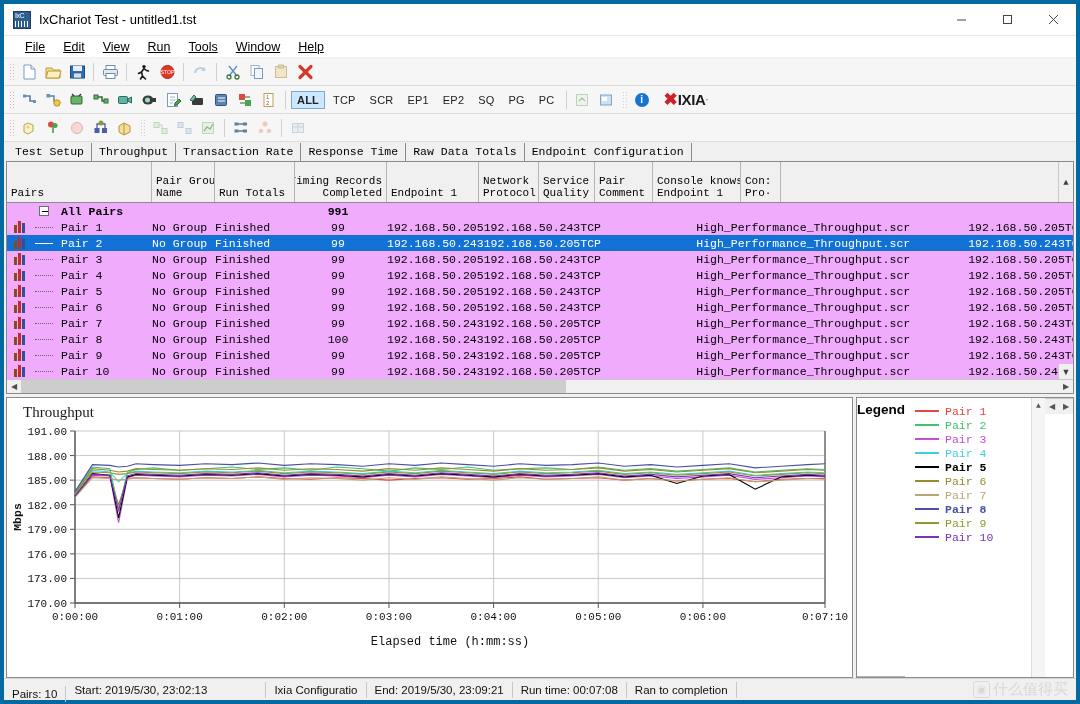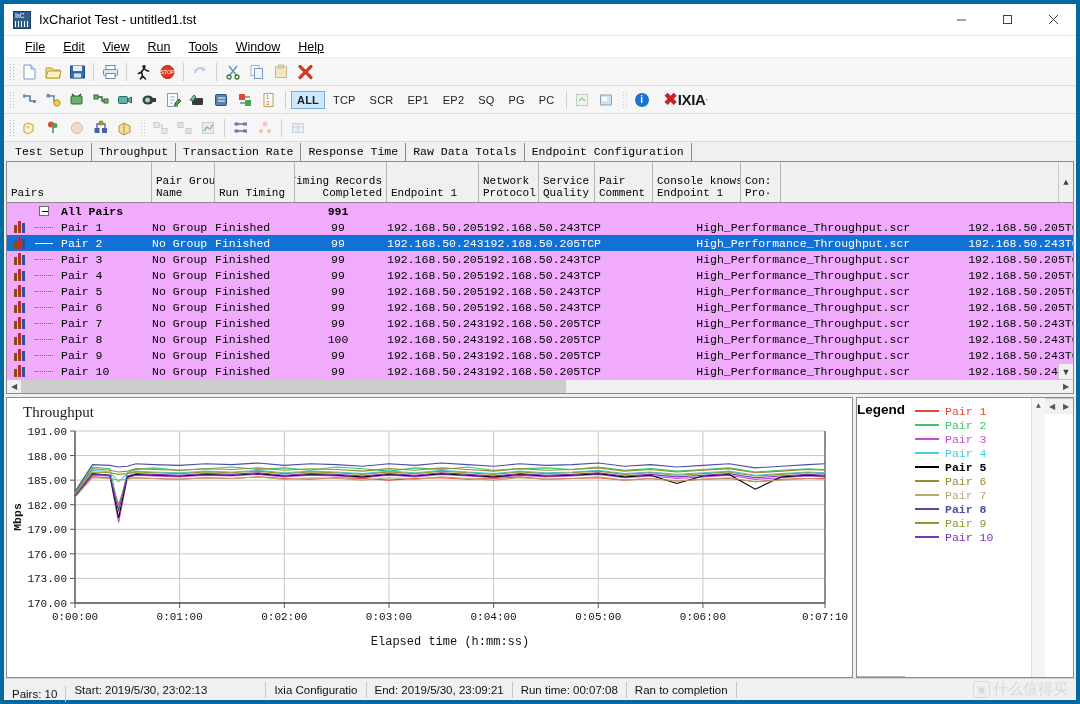--- a/index.html
+++ b/index.html
@@ -466,21 +466,21 @@
     <div class="tab">Raw Data Totals</div>
     <div class="tab">Endpoint Configuration</div>
   </div>
 
   <div class="tablewrap">
 
     <div class="thead">
       <div class="th" style="flex:0 0 145px;">Pairs</div>
       <div class="th" style="flex:0 0 63px;">Pair Group
 Name</div>
-      <div class="th" style="flex:0 0 80px;">Run Timing</div>
+      <div class="th" style="flex:0 0 80px;">Run Totals</div>
       <div class="th r" style="flex:0 0 92px;">Timing Records
 Completed</div>
       <div class="th" style="flex:0 0 92px;">Endpoint 1</div>
       <div class="th" style="flex:0 0 60px;">Network
 Protocol</div>
       <div class="th" style="flex:0 0 56px;">Service
 Quality</div>
       <div class="th" style="flex:0 0 58px;">Pair
 Comment</div>
       <div class="th" style="flex:0 0 88px;">Console knows

